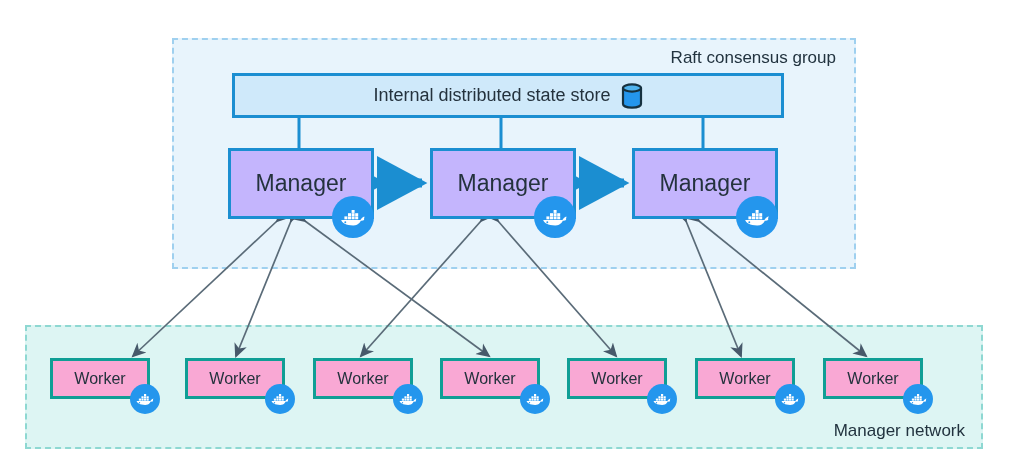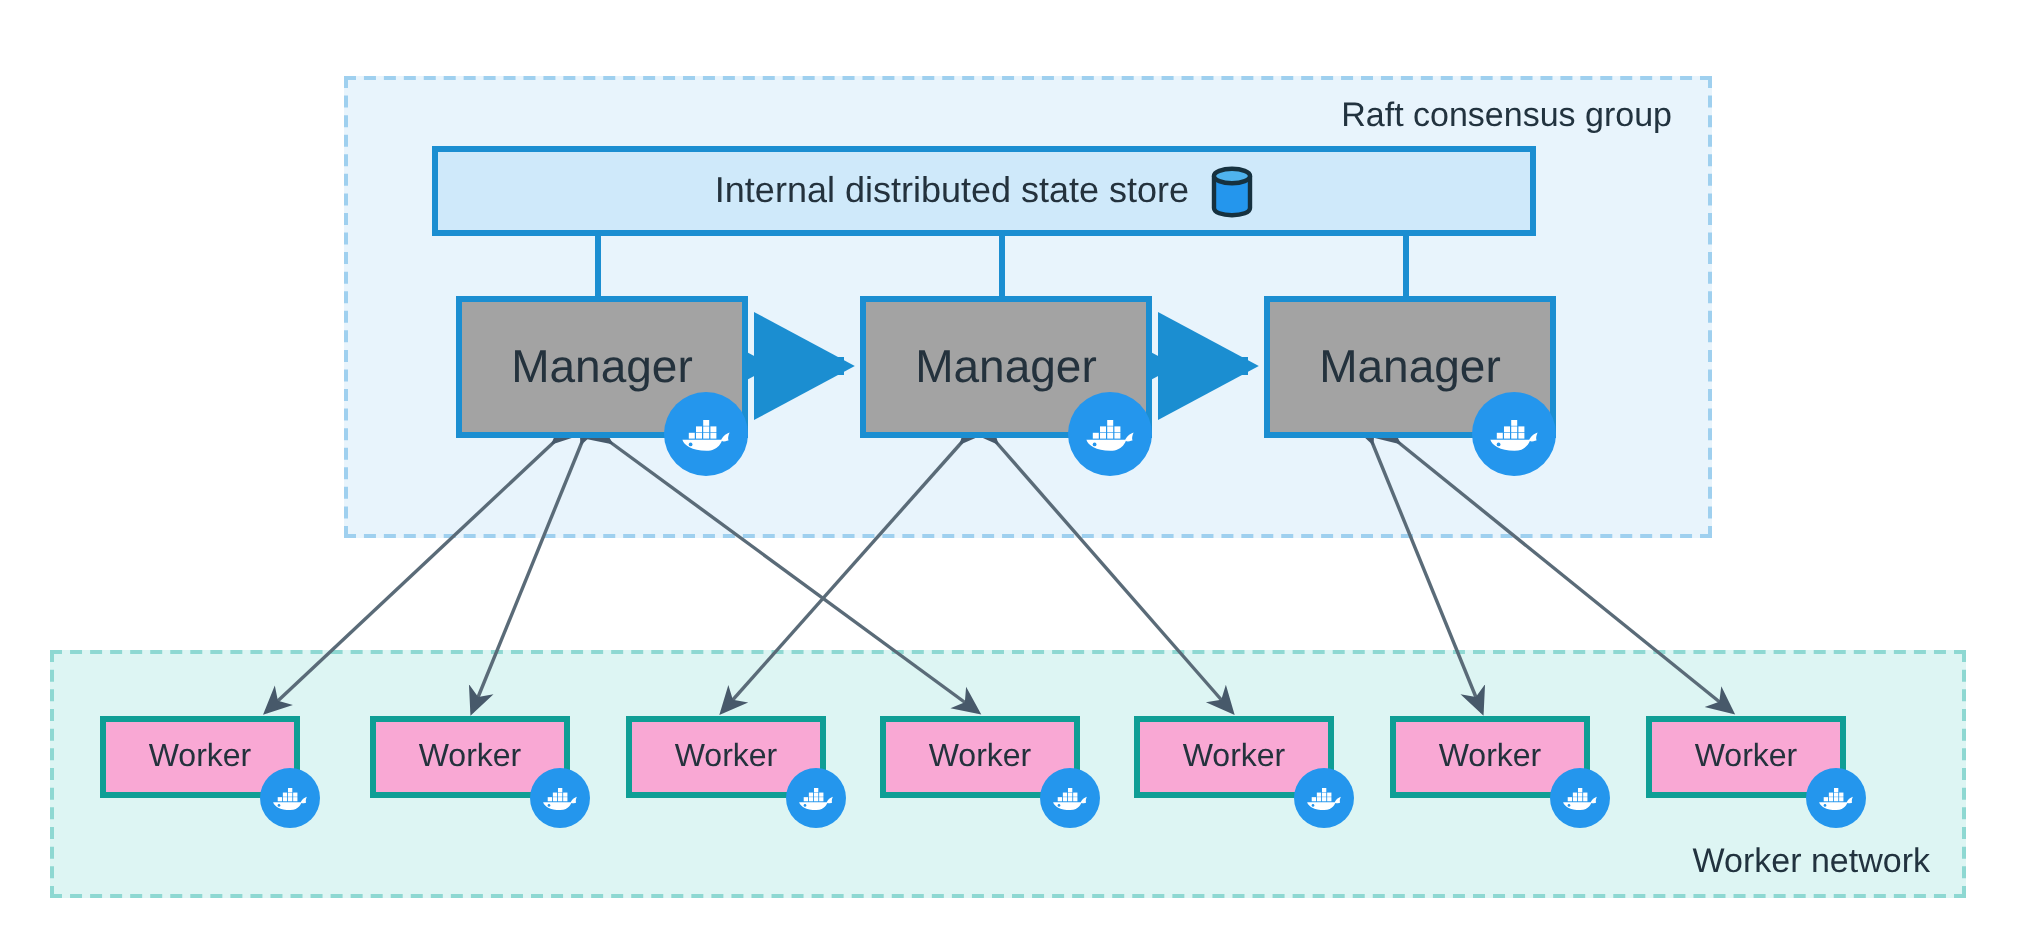--- a/index.html
+++ b/index.html
@@ -51,31 +51,31 @@
   .node{
     position:absolute;
     box-sizing:border-box;
     display:flex;
     align-items:center;
     justify-content:center;
   }
   .store-box{
     background:#cfe9fa;
     border:3px solid #1b8ed1;
-    left:216px; top:73px;
+    left:232px; top:73px;
     width:552px; height:45px;
     gap:10px;
   }
   .store-label{
     font-size:18px;
     color:#24323d;
     white-space:nowrap;
   }
   .manager-box{
-    background:#a3a3a3;
+    background:#c4b5fd;
     border:3px solid #1b8ed1;
     width:146px; height:71px;
     top:148px;
   }
   .manager-label{
     font-size:23px;
     color:#24323d;
     white-space:nowrap;
   }
   .worker-box{
@@ -109,21 +109,21 @@
 </head>
 <body>
 
 <div id="canvas">
 
   <div class="region" id="raft-region">
     <span class="region-label" id="raft-label">Raft consensus group</span>
   </div>
 
   <div class="region" id="gossip-region">
-    <span class="region-label" id="gossip-label">Worker network</span>
+    <span class="region-label" id="gossip-label">Manager network</span>
   </div>
 
   <svg class="layer" viewBox="0 0 1013 471">
     <defs>
       <marker id="grayHead" markerWidth="9" markerHeight="9" refX="7.2" refY="4.5" orient="auto" markerUnits="strokeWidth">
         <path d="M0,0.6 L8.4,4.5 L0,8.4 L2.4,4.5 Z" fill="#47596a"></path>
       </marker>
       <marker id="blueHeadEnd" markerWidth="6" markerHeight="6" refX="5" refY="3" orient="auto" markerUnits="strokeWidth">
         <path d="M0,0 L5.6,3 L0,6 Z" fill="#1b8ed1"></path>
       </marker>

